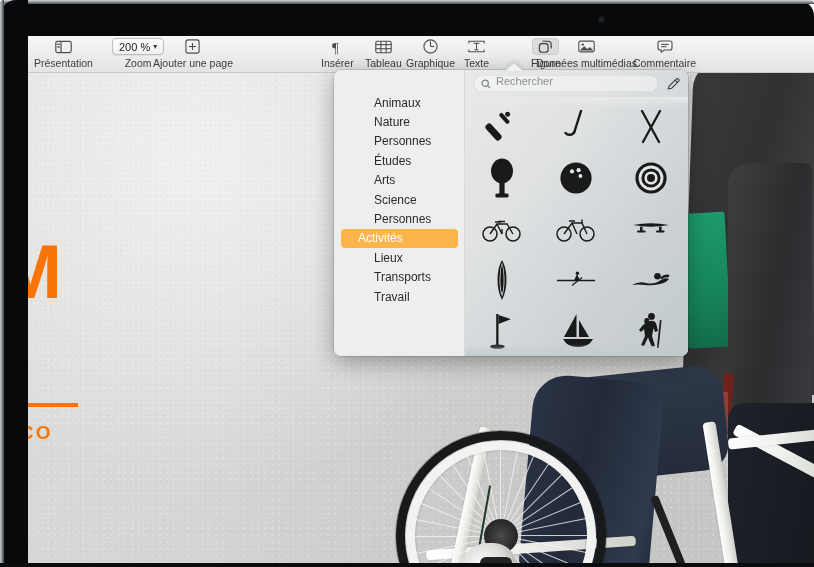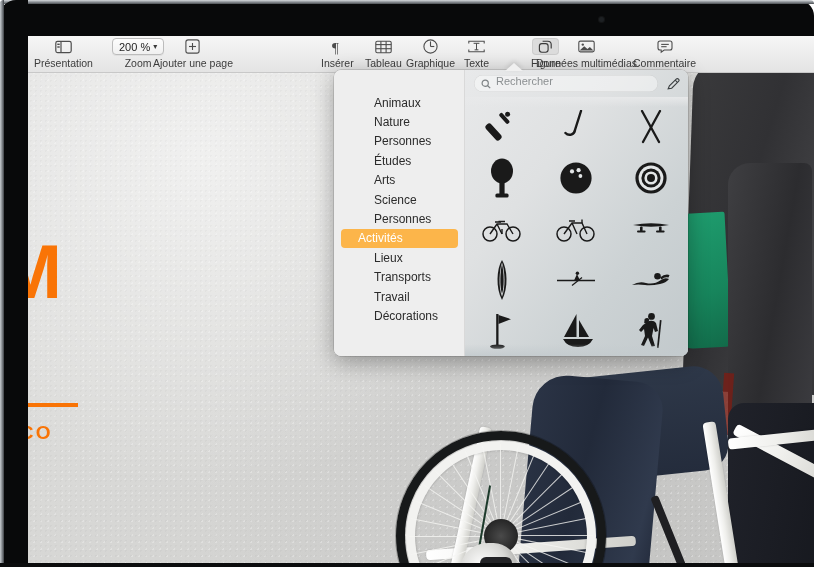--- a/index.html
+++ b/index.html
@@ -639,21 +639,20 @@
       <div class="cat">Nature</div>
       <div class="cat">Personnes</div>
       <div class="cat">Études</div>
       <div class="cat">Arts</div>
       <div class="cat">Science</div>
       <div class="cat">Personnes</div>
       <div class="cat selected">Activités</div>
       <div class="cat">Lieux</div>
       <div class="cat">Transports</div>
       <div class="cat">Travail</div>
-      <div class="cat">Décorations</div>
     </div>
 
     <div class="pop-main">
 
       <div class="pop-searchbar">
         <div class="search-field">
           <span>
             <svg width="10" height="10" viewBox="0 0 10 10" fill="none" stroke="#7d8284" stroke-width="1.2">
               <circle cx="4.2" cy="4.2" r="3.1"></circle>
               <line x1="6.5" y1="6.5" x2="9.2" y2="9.2"></line>

